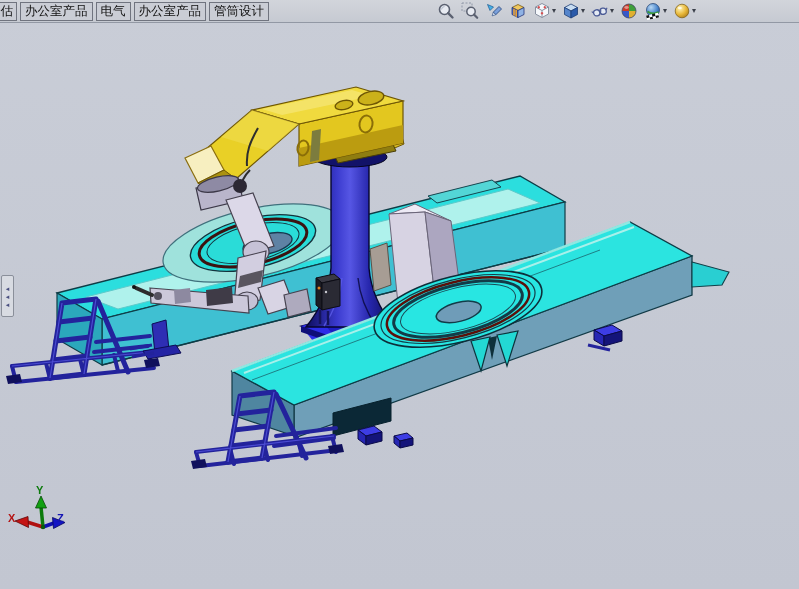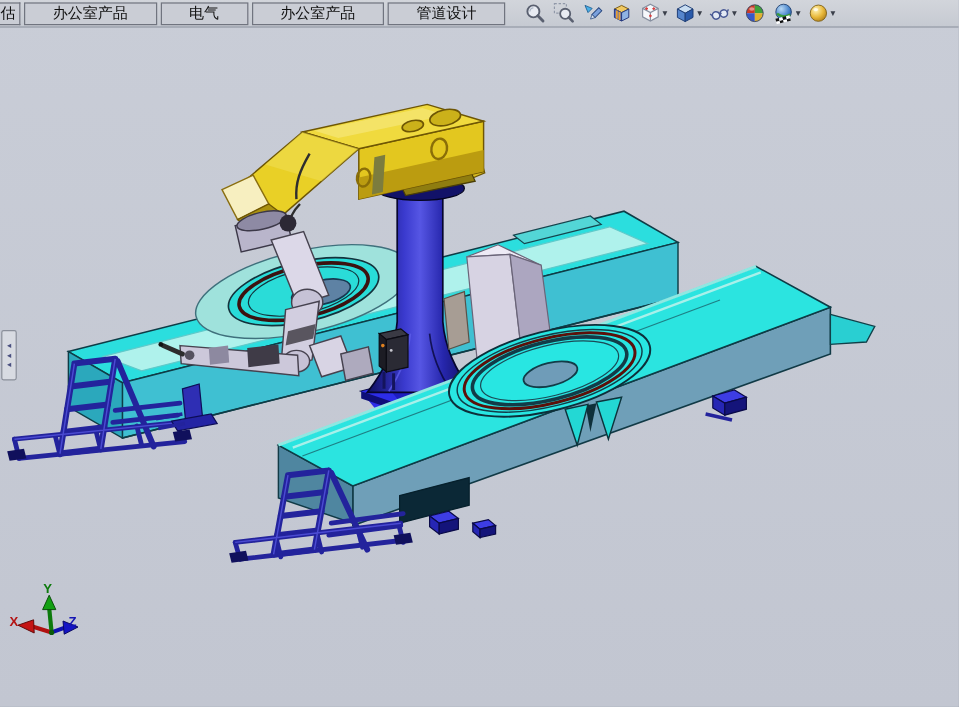--- a/index.html
+++ b/index.html
@@ -12,21 +12,21 @@
   
   .toolbar{
     position:absolute;left:0;top:0;width:799px;height:22px;z-index:5;
     background:linear-gradient(#d2d5db,#c6cad2);
     border-bottom:1px solid #9298a4;
     display:flex;align-items:center;
   }
   .tabs{display:flex;align-items:center;gap:3px;height:22px;padding-top:1px;}
   .tab{
     height:17px;display:flex;align-items:center;justify-content:flex-end;
-    padding:0 23px;border:1px solid #70747f;background:#cacdd5;
+    padding:0 4px;border:1px solid #70747f;background:#cacdd5;
     font-size:12.5px;color:#111;white-space:nowrap;cursor:default;
   }
   .tab.partial{width:13px;padding:0 3px 0 0;justify-content:flex-end;overflow:hidden;border-left:none;}
   .viewbar{
     position:absolute;left:436px;top:1px;height:20px;
     display:flex;align-items:center;gap:4px;
   }
   .icon-btn{display:flex;align-items:center;height:20px;padding:0 1px;}
   .icon-btn svg{display:block;}
   .dd{font-size:8px;color:#3a3f4a;margin-left:1px;line-height:1;}
@@ -255,21 +255,21 @@
       <div class="tab">
         <span>办公室产品</span>
       </div>
       <div class="tab">
         <span>电气</span>
       </div>
       <div class="tab">
         <span>办公室产品</span>
       </div>
       <div class="tab">
-        <span>管道设计</span>
+        <span>管筒设计</span>
       </div>
     </div>
 
     <div class="viewbar">
 
       <span class="icon-btn">
         <svg width="18" height="18" viewBox="0 0 18 18">
           <circle cx="7.5" cy="7.5" r="5" fill="#e8ebf2" stroke="#5a6070" stroke-width="1.6"></circle>
           <path d="M4.6,7.5 a2.9,2.9 0 0 1 2.9,-2.9" stroke="#aab4c4" fill="none" stroke-width="1"></path>
           <line x1="11.2" y1="11.2" x2="15.5" y2="15.5" stroke="#5a6070" stroke-width="2.4" stroke-linecap="round"></line>

